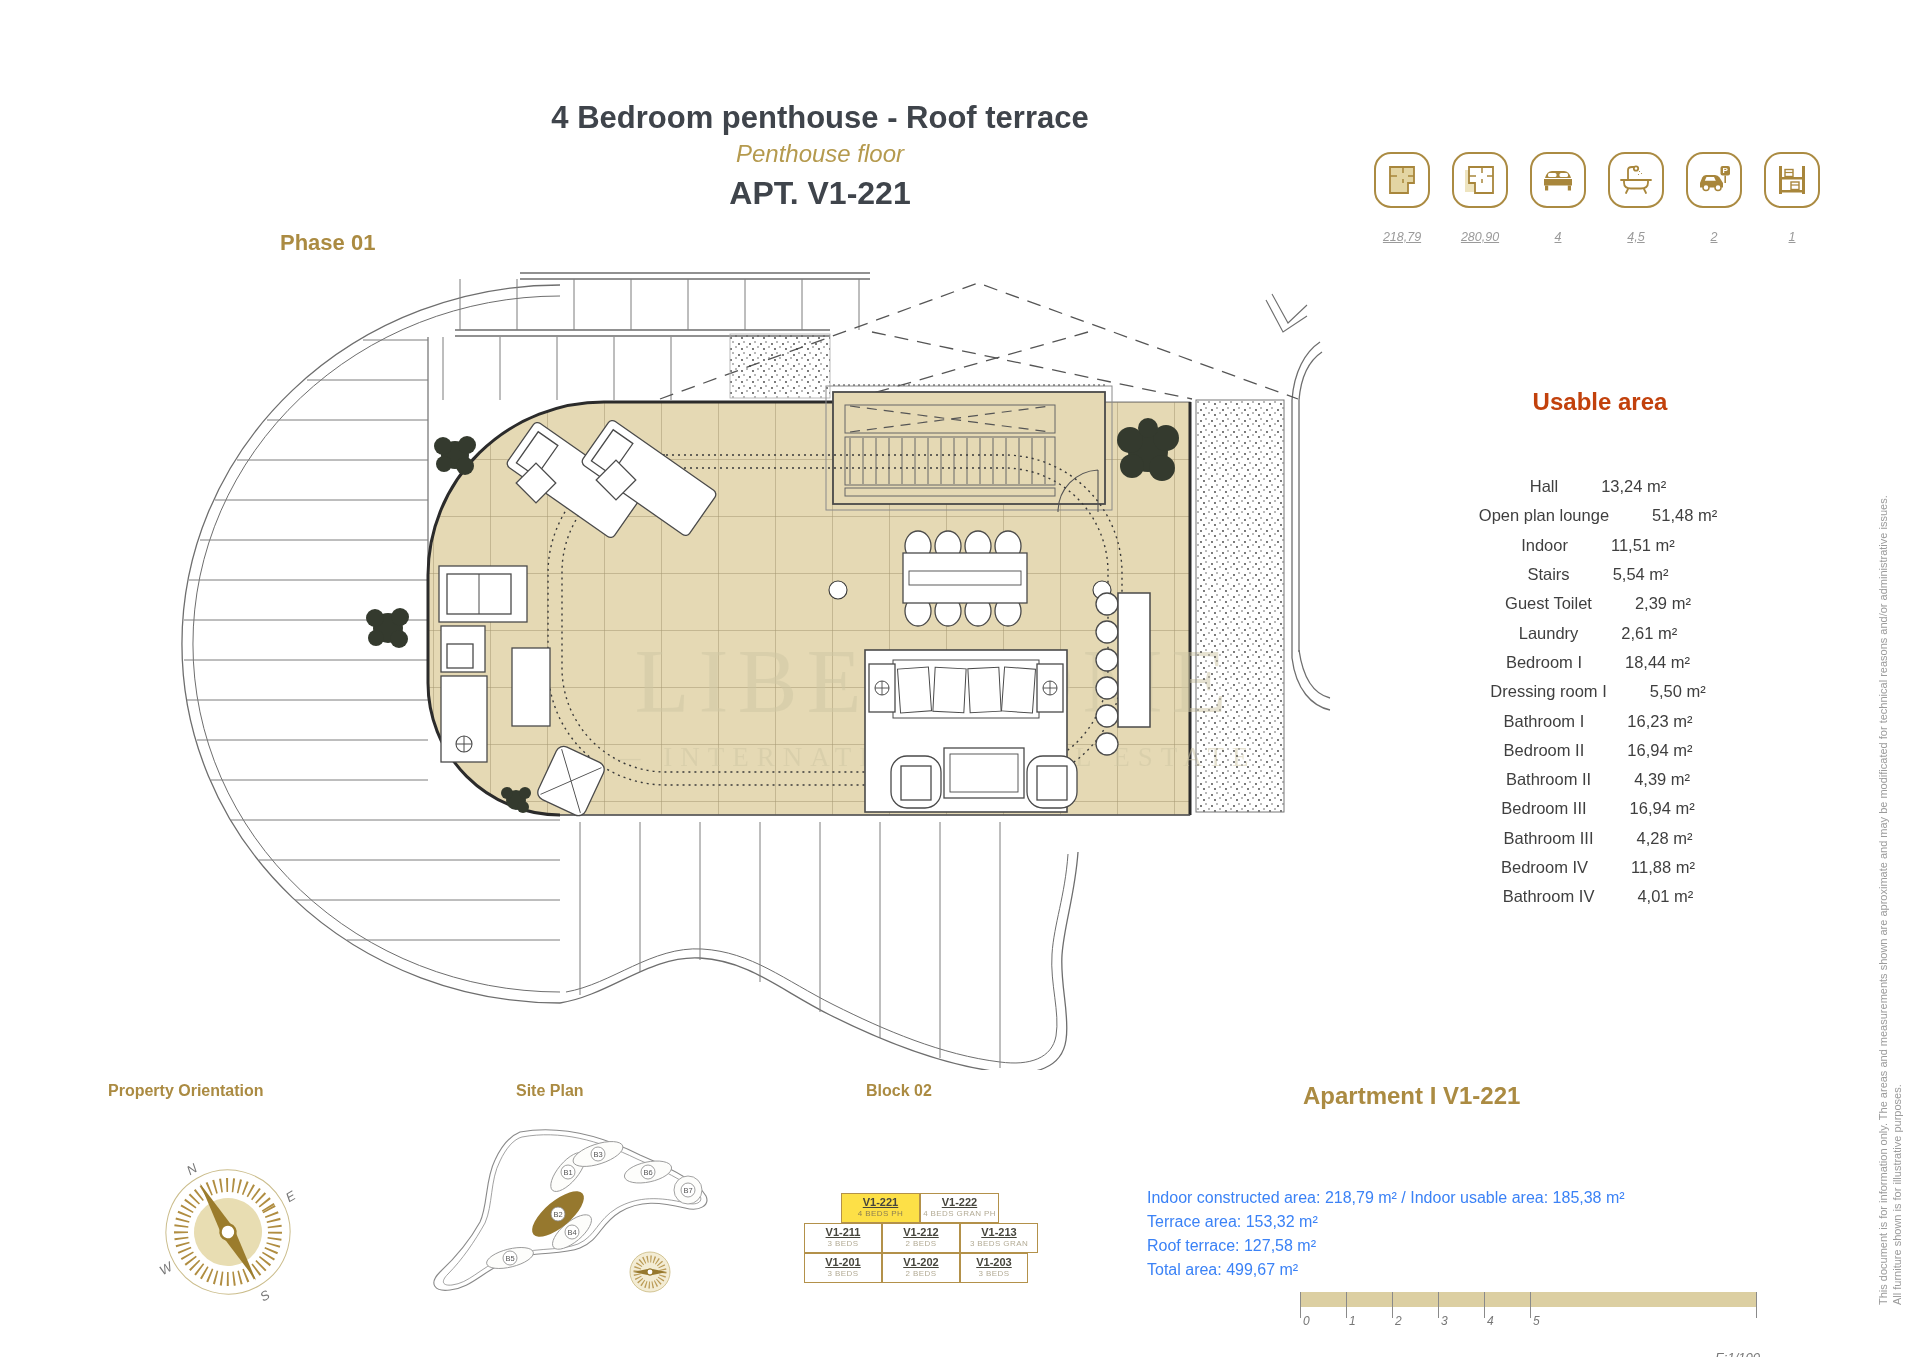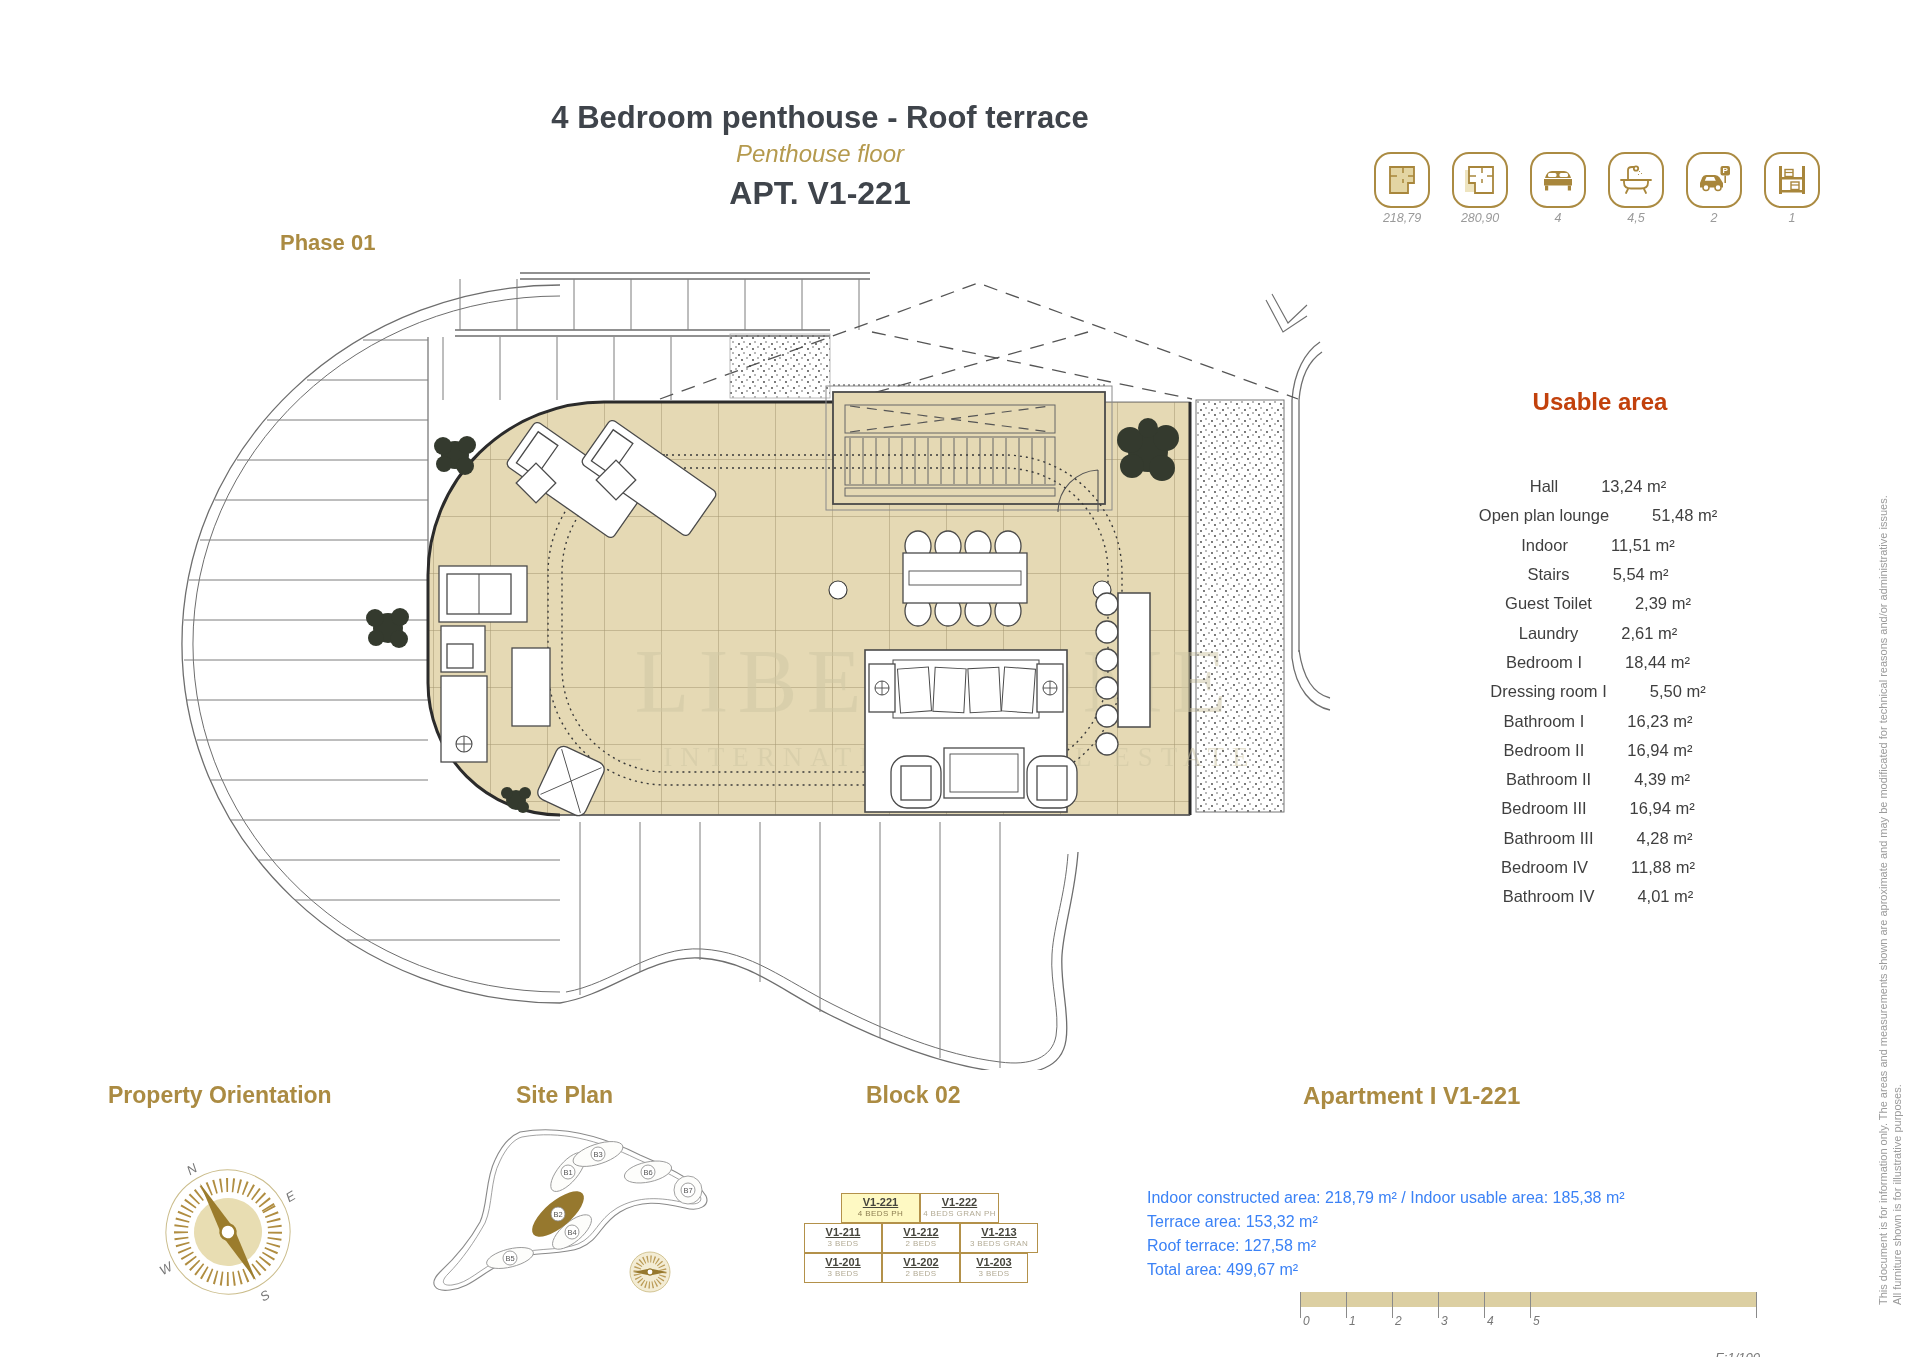--- a/index.html
+++ b/index.html
@@ -4,36 +4,36 @@
 <style>
   html,body{margin:0;padding:0;background:#fff;}
   .page{position:relative;width:1920px;height:1357px;background:#fff;overflow:hidden;
         font-family:"Liberation Sans",sans-serif;color:#3f3f3f;}
   .abs{position:absolute;}
   
   .title{left:0;right:0;top:100px;text-align:center;font-size:31px;font-weight:bold;color:#3f444b;width:1640px;}
   .subtitle{left:0;right:0;top:140px;text-align:center;font-size:24px;font-style:italic;color:#b59a4e;width:1640px;}
   .apt{left:0;right:0;top:175px;text-align:center;font-size:32px;font-weight:bold;color:#3f444b;width:1640px;}
   .phase{left:280px;top:230px;font-size:22px;font-weight:bold;color:#ab8b42;}
-  .gold-h{font-size:23px;font-weight:bold;color:#ab8b42;}
+  .gold-h{font-size:16px;font-weight:bold;color:#ab8b42;}
   
   .stats{left:1374px;top:152px;display:flex;gap:22px;}
   .stat{width:56px;text-align:center;}
   .badge{width:56px;height:56px;border:2px solid #ab8b42;border-radius:17px;box-sizing:border-box;
          display:flex;align-items:center;justify-content:center;background:#fff;}
-  .stat .num{margin-top:3px;font-size:12.5px;font-style:italic;color:#9a9a9a;}
+  .stat .num{margin-top:22px;font-size:12.5px;font-style:italic;color:#9a9a9a;text-decoration:underline;}
   
   .ua-title{left:1430px;top:388px;width:340px;text-align:center;font-size:24px;font-weight:bold;color:#c2410c;}
   .ua-table{left:1437px;top:472px;width:322px;font-size:16.5px;color:#3f3f3f;}
   .ua-row{display:flex;justify-content:center;height:29.3px;align-items:center;gap:43px;}
   
   .h-po{left:108px;top:1082px;} .h-sp{left:516px;top:1082px;} .h-bl{left:866px;top:1082px;} .h-ap{left:1303px;top:1082px;font-size:24px;}
   
   .cell{position:absolute;box-sizing:border-box;border:1.5px solid #b3914a;background:#fff;text-align:center;padding-top:2px;}
-  .cell.hl{background:#fef9c3;}
+  .cell.hl{background:#fde047;}
   .cell .code{font-size:11px;font-weight:bold;color:#46453c;text-decoration:underline;line-height:13px;}
   .cell .typ{font-size:8px;color:#b3ab95;letter-spacing:.4px;line-height:10px;}
   .cell.hl .typ{color:#8d7f52;}
   
   .apt-info{left:1147px;top:1186px;font-size:16px;line-height:24px;color:#3b82f6;}
   
   .sbar{left:1300px;top:1292px;width:457px;height:15px;background:#dccfa2;}
   .tick{position:absolute;top:0;width:1px;height:26px;background:#8a8a8a;}
   .tick span{position:absolute;top:22px;left:3px;font-size:12px;font-style:italic;color:#777;}
   .sc-label{left:1690px;top:1310px;font-size:13px;font-style:italic;color:#777;width:70px;text-align:right;margin-top:40px;}

